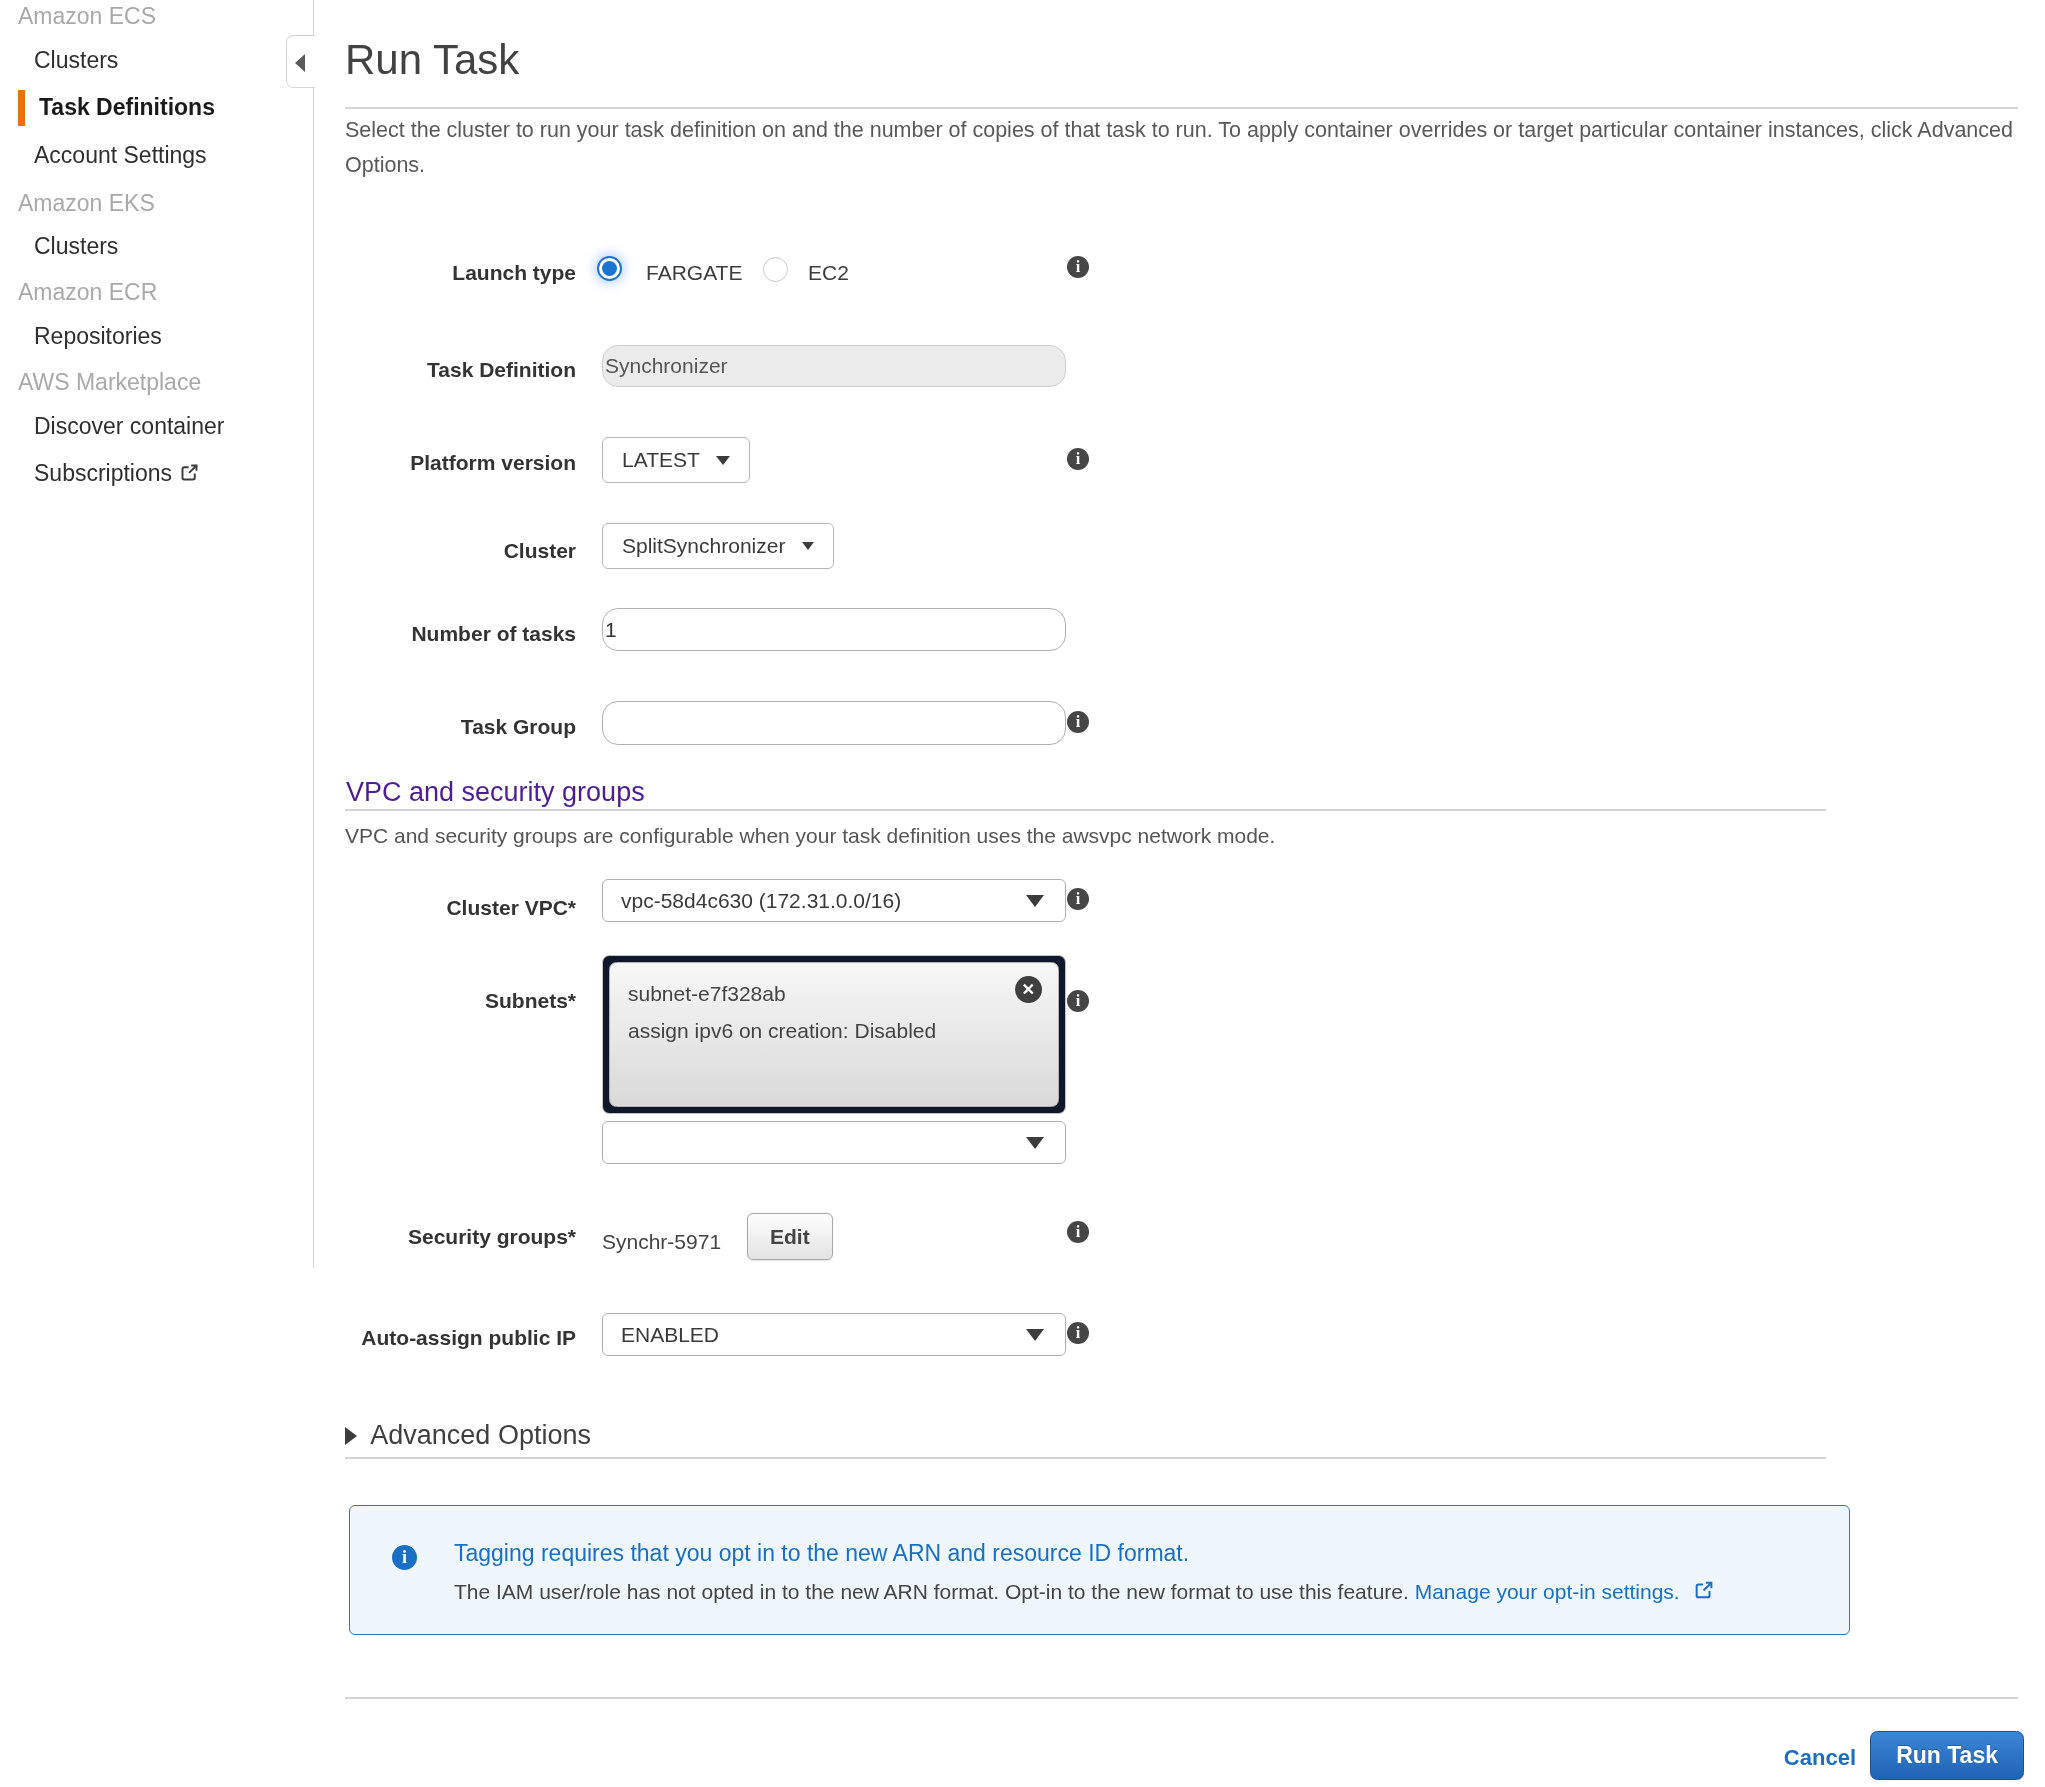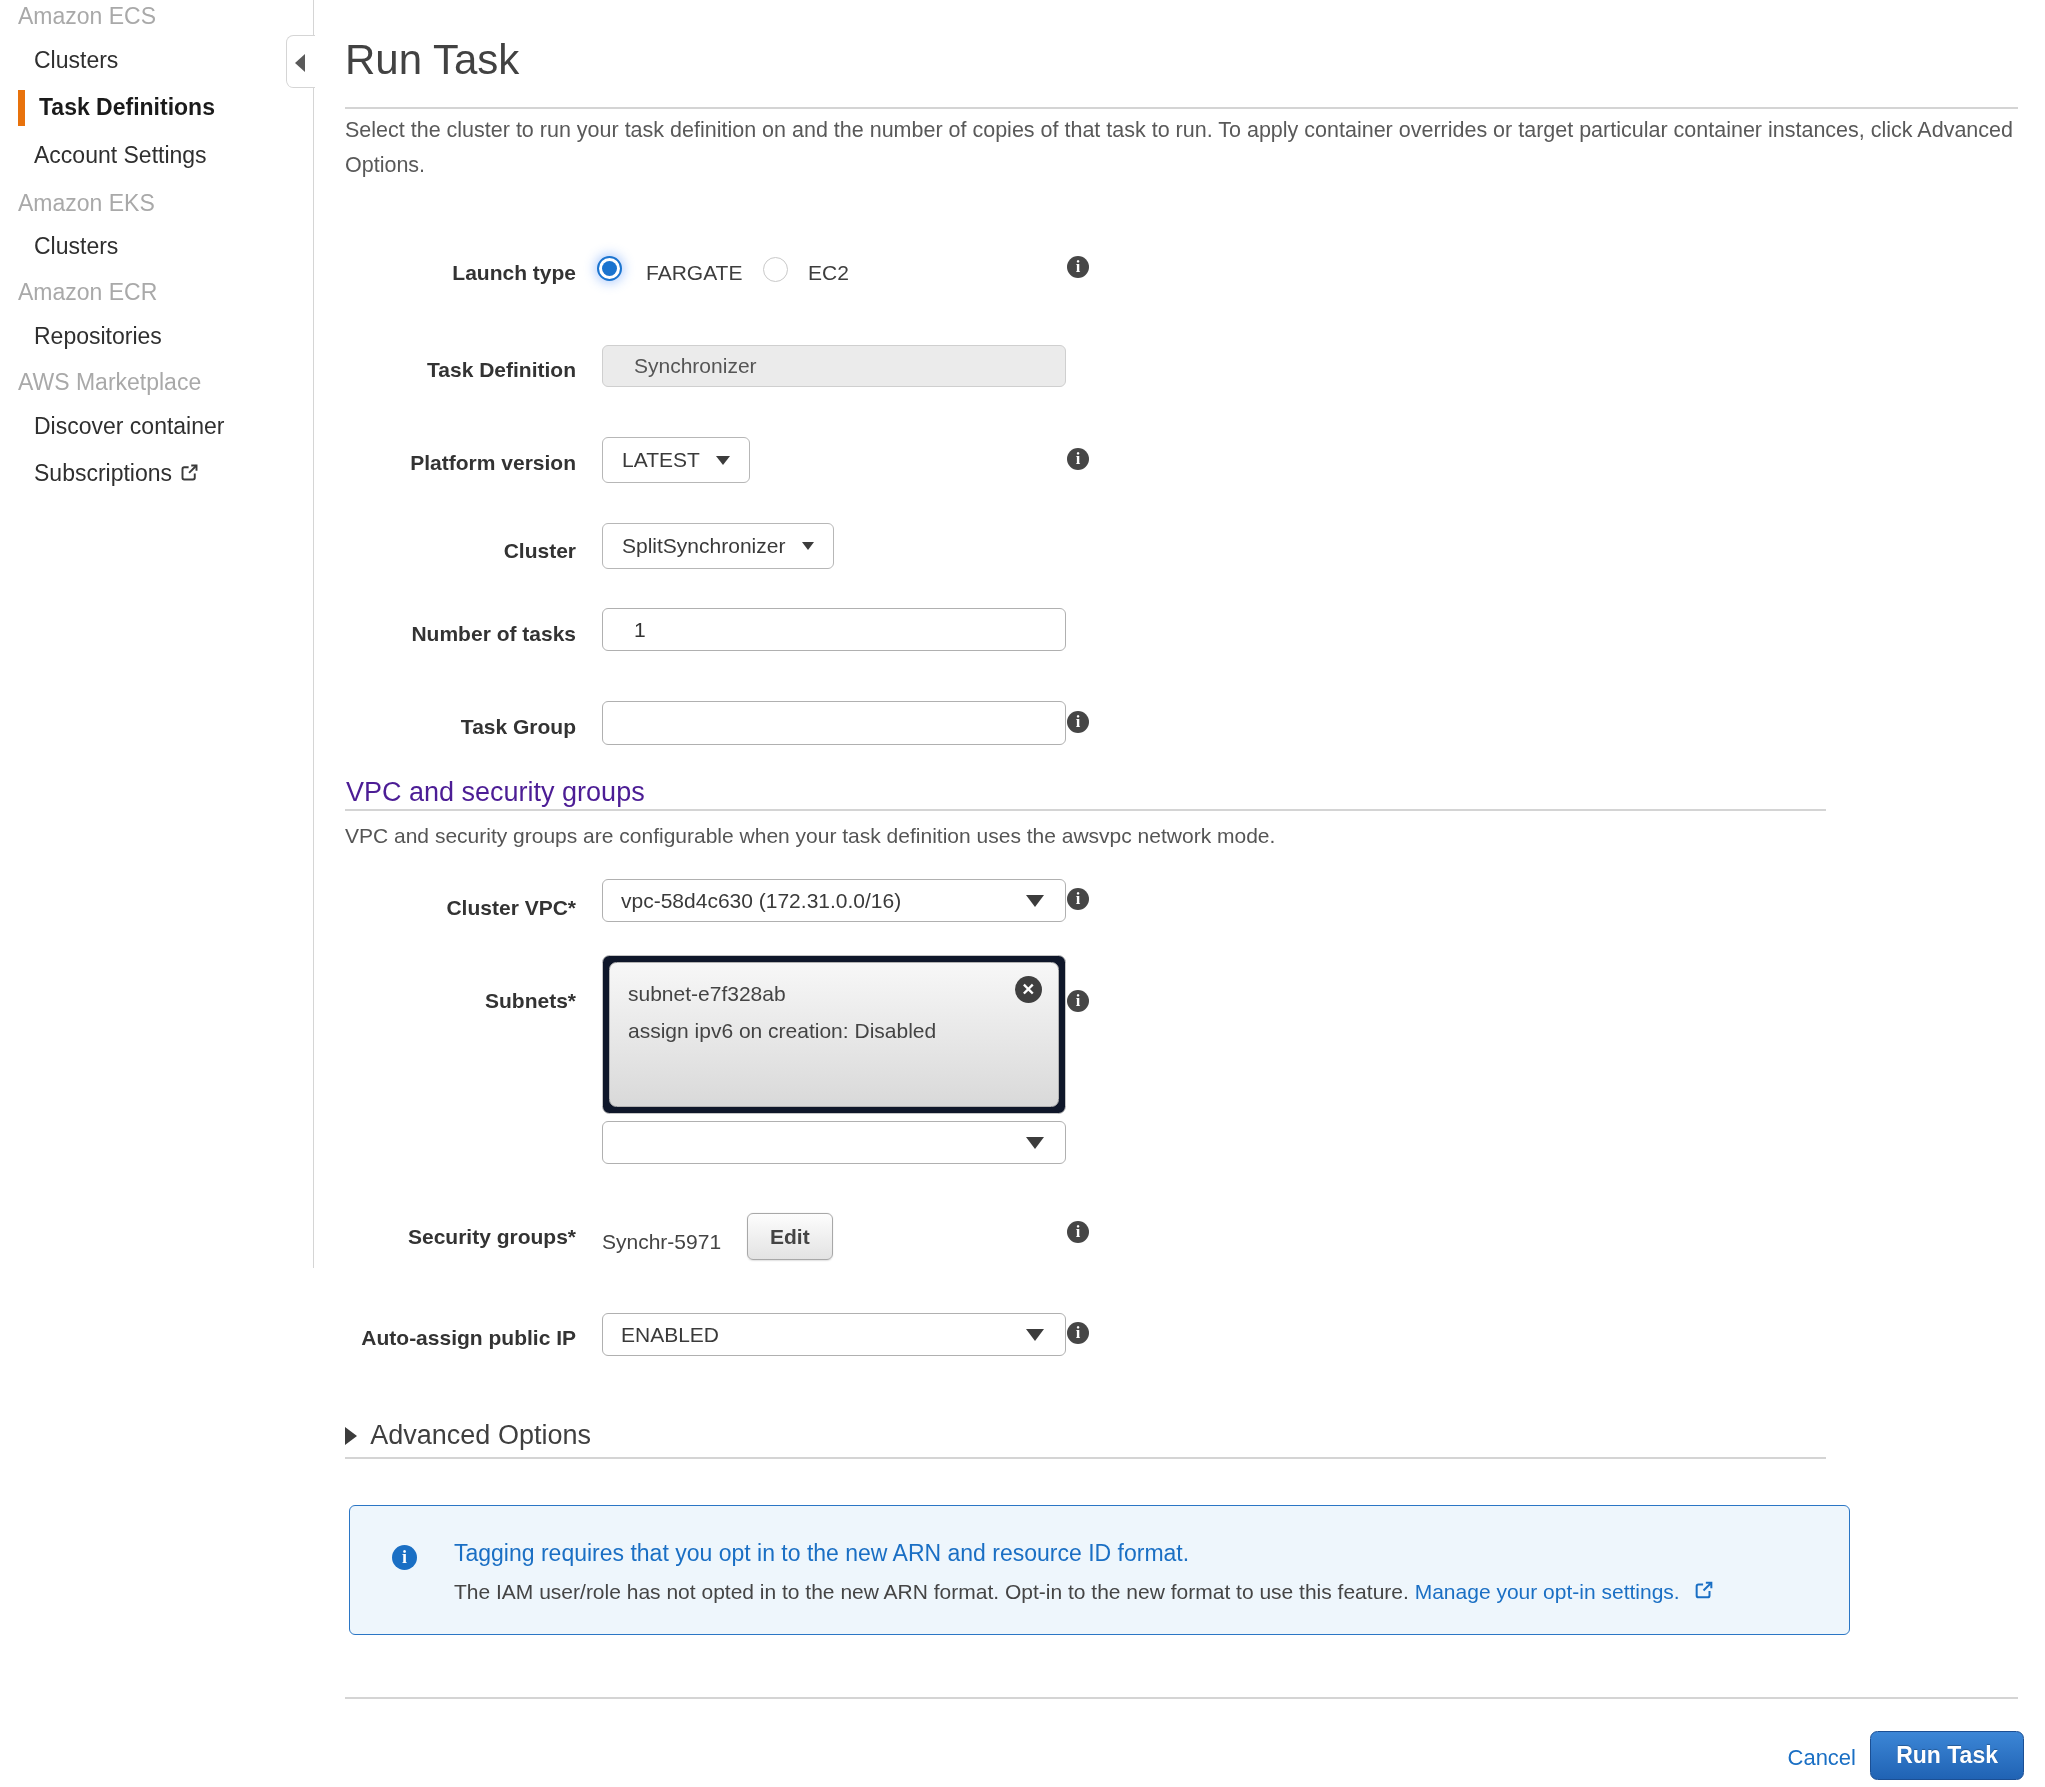--- a/index.html
+++ b/index.html
@@ -17,21 +17,21 @@
   .collapse-tab { position:absolute; left:286px; top:35px; width:29px; height:53px; background:#fff; border:0.7px solid #d5d5d5; border-right:none; border-radius:7.4px 0 0 7.4px; cursor:pointer; }
   .collapse-arrow { position:absolute; left:8.2px; top:18px; width:0; height:0; border-top:9px solid transparent; border-bottom:9px solid transparent; border-right:10.4px solid #5a5a5a; }
 
   
   .abs { position:absolute; }
   .page-title { left:345px; top:36px; font-size:42px; color:#424242; }
   .hdivider { height:1.5px; background:#d4d4d4; }
   .para { left:345px; top:113px; width:1682px; font-size:21.5px; line-height:35px; color:#595959; }
 
   .flabel { width:250px; left:326px; text-align:right; font-size:21px; font-weight:700; color:#333; line-height:27px; }
-  .finput { left:602px; width:464px; height:43px; border:0.7px solid #b0b0b0; border-radius:6px; font-family:"Liberation Sans",sans-serif; font-size:21px; color:#333; padding:0 31px; background:#fff; }
+  .finput { left:602px; width:464px; height:43px; border:0.7px solid #b0b0b0; border-radius:16px; font-family:"Liberation Sans",sans-serif; font-size:21px; color:#333; padding:0 2px; background:#fff; }
   .finput:disabled, .finput.disabled { background:#ebebeb; border-color:#cfcfcf; color:#555; }
 
   .dropbtn { left:602px; height:46px; background:#fff; border:0.7px solid #b7b7b7; border-radius:6px; display:flex; align-items:center; gap:16.3px; padding:0 19px; font-size:21px; color:#3a3a3a; cursor:pointer; }
   .selectbox { left:602px; width:464px; height:43px; background:#fff; border:0.7px solid #b0b0b0; border-radius:6px; display:flex; align-items:center; padding:0 18px; font-size:21px; color:#3a3a3a; cursor:pointer; position:absolute; }
   .selectbox .sel-caret { position:absolute; right:21px; }
 
   .tri-down { width:0; height:0; border-left:9px solid transparent; border-right:9px solid transparent; border-top:12px solid #3c3c3c; }
   .tri-down.small { border-left-width:7.4px; border-right-width:7.4px; border-top-width:9.6px; }
 
   .info-icon { position:absolute; left:1067px; width:22px; height:22px; border-radius:50%; background:#464646; color:#fff; font-family:"Liberation Serif",serif; font-weight:700; font-size:16.3px; text-align:center; line-height:22px; cursor:pointer; }
@@ -54,21 +54,21 @@
 
   .adv-toggle { left:345px; top:1420px; display:flex; align-items:center; gap:13.3px; font-size:27px; color:#3f3f3f; cursor:pointer; }
   .tri-right { width:0; height:0; border-top:9.6px solid transparent; border-bottom:9.6px solid transparent; border-left:12.6px solid #3c3c3c; }
 
   .alert { left:349px; top:1505px; width:1501px; height:130px; background:#eef6fc; border:1.5px solid #2b76c5; border-radius:6px; }
   .alert-icon { position:absolute; left:42px; top:39px; width:25px; height:25px; border-radius:50%; background:#1a6fc4; color:#fff; font-family:"Liberation Serif",serif; font-weight:700; font-size:18px; text-align:center; line-height:25px; }
   .alert-title { position:absolute; left:104px; top:34px; font-size:23px; color:#1a6fc4; }
   .alert-body { position:absolute; left:104px; top:73px; font-size:21px; color:#454545; }
   .alert-body a { color:#1a6fc4; text-decoration:none; cursor:pointer; }
 
-  .cancel-link { right:190px; top:1745px; font-size:22px; font-weight:400; color:#1a6fc4; cursor:pointer; text-decoration:none; }
+  .cancel-link { right:190px; top:1745px; font-size:22px; font-weight:700; color:#1a6fc4; cursor:pointer; text-decoration:none; }
   .run-btn { right:22px; top:1731px; height:49px; padding:0 25px; background:linear-gradient(180deg,#3c86d6,#2063b4); border:1.5px solid #1b4f94; border-radius:7.4px; color:#fff; font-size:23px; font-weight:700; text-shadow:0 -0.7px 0.7px rgba(0,0,0,.25); cursor:pointer; font-family:"Liberation Sans",sans-serif; }
 </style>
 </head>
 <body>
 
 <div class="sidebar">
   <div class="side-header" style="top:3px">Amazon ECS</div>
   <div class="side-item" style="top:47px">Clusters</div>
   <div class="side-item active" style="top:94px">
     <span class="active-bar"></span><span>Task Definitions</span>

